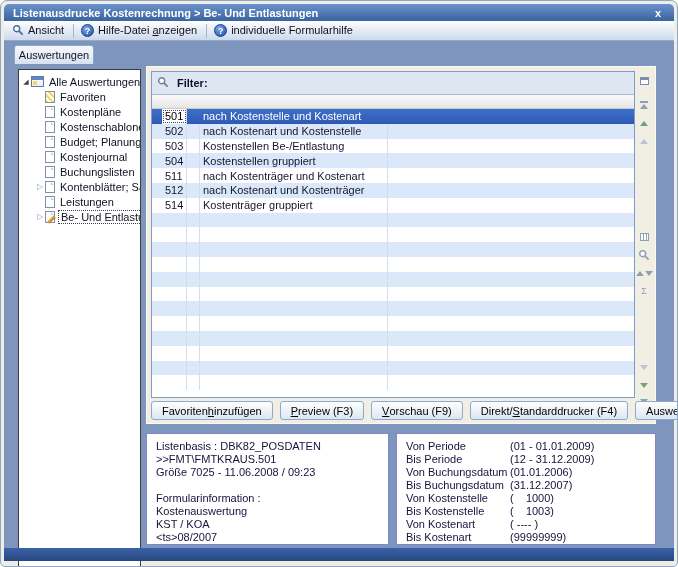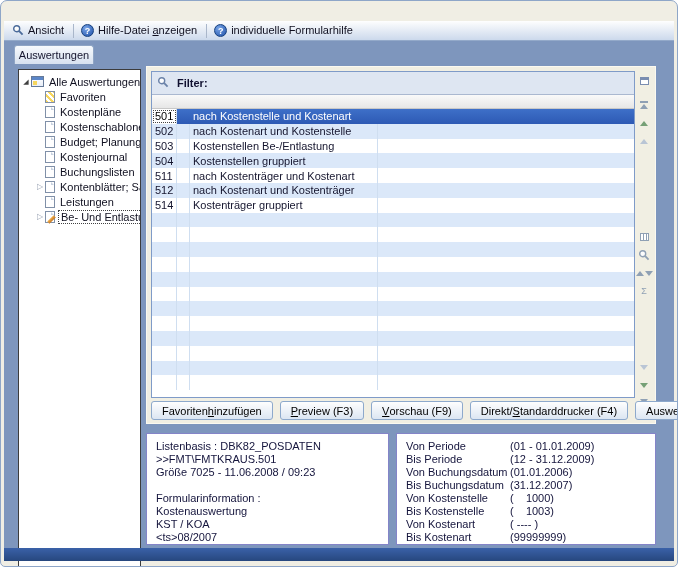--- a/index.html
+++ b/index.html
@@ -66,21 +66,21 @@
                display:flex; align-items:center; gap:8px; padding:11px 5px; flex:none; }
   .filterrow .flbl { font-size:11px; font-weight:bold; color:#101030; }
   .thead { height:14px; flex:none; display:flex; background:linear-gradient(#fafafa,#e6e6e6);
            border-bottom:1px solid #c8c8c8; font-size:10px; color:#445068; }
   .thead .hc { padding:0 3px; border-right:1px solid #d4d4d4; display:flex; align-items:center;margin-top:26px; }
   .w-fnr { width:25px; flex:none; }
   .w-f   { width:13px; flex:none; }
   .w-bez { width:188px; flex:none; }
   .w-fill{ flex:1; }
   .tbody { flex:1; display:flex; flex-direction:column; }
-  .row { height:14.8px; flex:none; display:flex; font-size:11px; color:#15152e; align-items:stretch; }
+  .row { height:14.8px; flex:none; display:flex; font-size:11px; color:#15152e; align-items:stretch;padding-left:10px; }
   .row:nth-child(even) { background:#dbe8f9; }
   .cell { display:flex; align-items:center; padding:0 3px; overflow:hidden; white-space:nowrap; }
   .row .w-fnr,.row .w-f,.row .w-bez { border-right:1px solid #cfdef0; }
   .row.sel { background:linear-gradient(#3e70c8,#2d59b4); color:#fff; }
   .row.sel .w-bez,.row.sel .w-f { border-right-color:transparent; }
   .row.sel .w-fnr { background:#fff; color:#000; outline:1px dotted #444; outline-offset:-2px; }
 
   
   .strip { position:absolute; right:3px; top:4px; width:16px; height:327px;
            display:flex; flex-direction:column; align-items:center; }
@@ -118,20 +118,24 @@
   .ilbl { width:104px; flex:none; }
   .ival { white-space:pre; }
 
   .bottombar { position:absolute; left:3px; right:3px; top:547px; height:13px;
                background:linear-gradient(#3a61a8,#27477e); }
 </style>
 </head>
 <body>
 
 <div class="window">
+  <div class="titlebar">
+    <span class="ttl">Listenausdrucke Kostenrechnung &gt; Be- Und Entlastungen</span>
+    <span class="close">x</span>
+  </div>
 
   <div class="toolbar" id="toolbar">
       <div class="tb-item">
         <span><svg width="12" height="12" viewBox="0 0 12 12">
             <circle cx="4.7" cy="4.7" r="3" fill="#fdfdfd" stroke="#4a6a9a" stroke-width="1.4"></circle>
             <line x1="7.2" y1="7.2" x2="10.6" y2="10.6" stroke="#4a6a9a" stroke-width="1.8"></line>
           </svg></span>
         <span>Ansicht</span>
       </div>
       <div class="tb-sep"></div>

